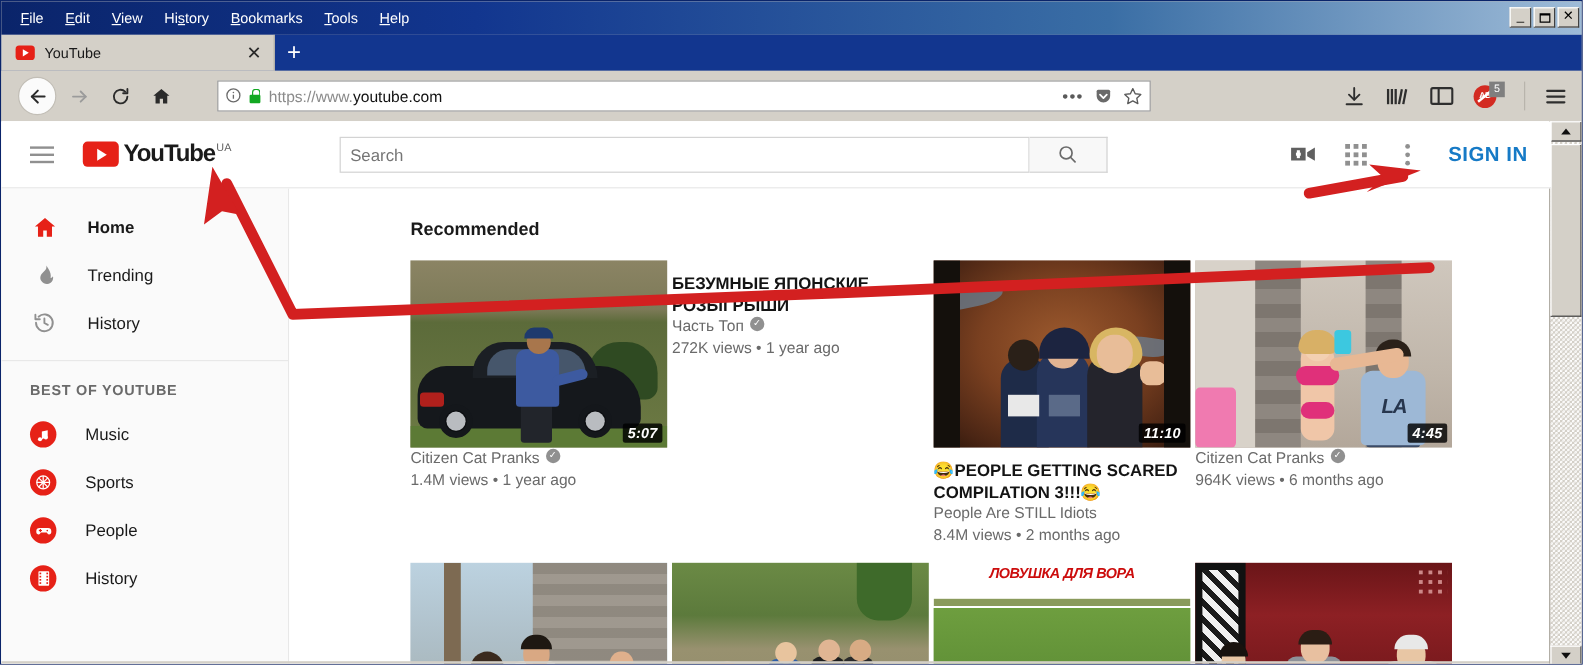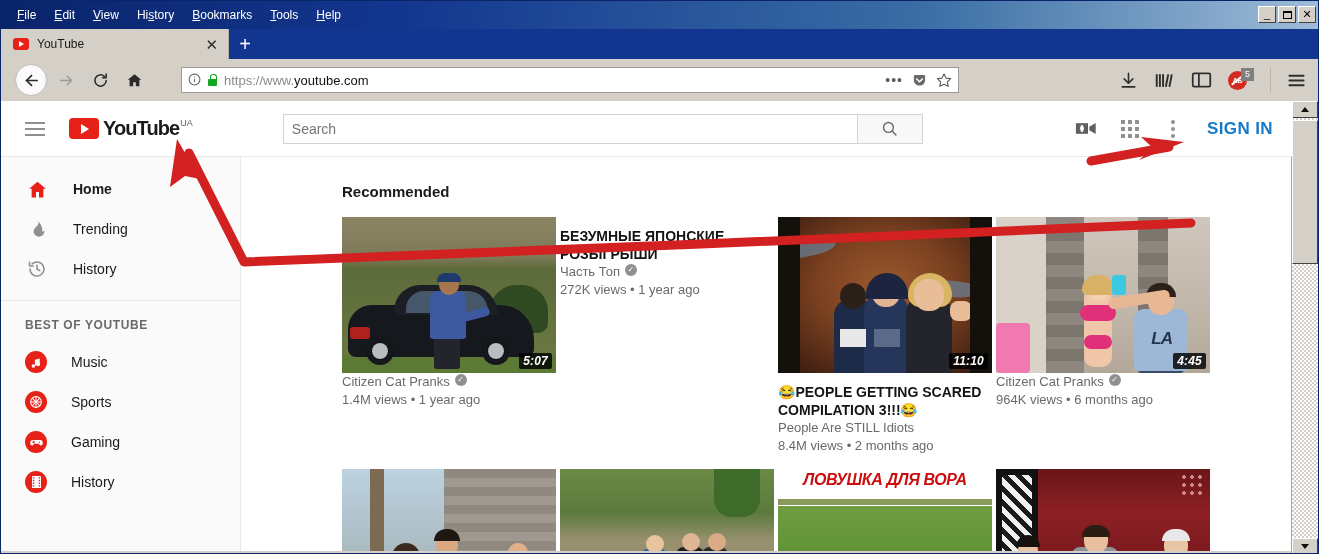--- a/index.html
+++ b/index.html
@@ -466,21 +466,21 @@
   .t6 .k2 { position:absolute; left:80px; bottom:42px; width:28px; height:34px; background:#2f5fa8; border-radius:8px;}
   .t6 .k2h { position:absolute; left:86px; bottom:72px; width:18px; height:18px; background:#e8c49e; border-radius:50%;}
   .t6 .k3 { position:absolute; left:116px; bottom:42px; width:28px; height:36px; background:#1e1e1e; border-radius:8px;}
   .t6 .k3h { position:absolute; left:122px; bottom:74px; width:18px; height:18px; background:#e0b593; border-radius:50%;}
   .t6 .k4 { position:absolute; left:142px; bottom:44px; width:26px; height:34px; background:#2a2a2a; border-radius:8px;}
   .t6 .k4h { position:absolute; left:148px; bottom:74px; width:18px; height:18px; background:#d8ab84; border-radius:50%;}
   .t6 .tree { position:absolute; right:14px; top:0; width:46px; height:48px; background:#3e6a2a; border-radius:0 0 18px 18px;}
   .t6 .bike { position:absolute; left:28px; bottom:6px; width:34px; height:16px; border:3px solid #c7c2b0; border-radius:4px;}
 
   .t7 { background: linear-gradient(to bottom, #ffffff 0%, #ffffff 24%, #6e9e3f 24%, #5f8f36 62%, #7a9a4a 100%); }
-  .t7 .tt { position:absolute; left:0; top:2px; width:100%; text-align:center; font-size:16px; font-weight:bold; color:#cc0d0d; letter-spacing:-0.4px; white-space:nowrap; }
+  .t7 .tt { position:absolute; left:0; top:2px; width:100%; text-align:center; font-size:12px; font-weight:bold; color:#cc0d0d; letter-spacing:-0.4px; white-space:nowrap; }
   .t7 .fence { position:absolute; left:0; top:30px; width:100%; height:6px; background:#8a9a5c; }
   .t7 .thief { position:absolute; left:52px; bottom:24px; width:44px; height:22px; background:#1e1e26; border-radius:10px; transform: rotate(-16deg); }
   .t7 .thiefh { position:absolute; left:46px; bottom:22px; width:17px; height:17px; background:#1e1e26; border-radius:50%; }
   .t7 .leg1 { position:absolute; left:84px; bottom:10px; width:22px; height:8px; background:#1e1e26; border-radius:4px; transform:rotate(24deg);}
   .t7 .bwheel { position:absolute; left:96px; bottom:12px; width:30px; height:30px; border:3px solid #cfcfcf; border-radius:50%; }
   .t7 .bwheel2 { position:absolute; left:72px; bottom:12px; width:26px; height:26px; border:3px solid #cfcfcf; border-radius:50%; }
   .t7 .ar1 { position:absolute; left:10px; bottom:2px; width:0;height:0; border-left:16px solid transparent; border-right:16px solid transparent; border-bottom:24px solid #e01b10; transform: rotate(42deg); }
   .t7 .ar1s { position:absolute; left:18px; bottom:0px; width:14px; height:22px; background:#e01b10; transform: rotate(42deg); }
   .t7 .ar2 { position:absolute; right:18px; bottom:14px; width:0;height:0; border-left:18px solid transparent; border-right:18px solid transparent; border-top:26px solid #e01b10; }
   .t7 .ar2s { position:absolute; right:30px; bottom:34px; width:15px; height:26px; background:#e01b10; }
@@ -776,21 +776,21 @@
         </div>
         <div class="side-item">
           <span class="cat-ico">
             <svg width="15" height="15" viewBox="0 0 24 24" fill="#fff">
                 <path d="M6.4 8h11.2a4.4 4.4 0 0 1 4.4 4.4v1.4a2.8 2.8 0 0 1-5.1 1.6l-1-1.4H8.1l-1 1.4A2.8 2.8 0 0 1 2 13.8v-1.4A4.4 4.4 0 0 1 6.4 8z"></path>
                 <rect x="5.4" y="10.6" width="4.2" height="1.5" fill="#e62117"></rect>
                 <rect x="6.7" y="9.3" width="1.5" height="4.2" fill="#e62117"></rect>
                 <circle cx="16.6" cy="11.4" r="1.1" fill="#e62117"></circle>
               </svg>
           </span>
-          <span class="side-label">Gaming</span>
+          <span class="side-label">People</span>
         </div>
         <div class="side-item">
           <span class="cat-ico">
             <svg width="13" height="14" viewBox="0 0 18 22" fill="#fff">
                 <rect x="2" y="1.5" width="14" height="19" rx="1"></rect>
                 <rect x="3.4" y="3.4" width="2.2" height="2.2" fill="#e62117"></rect>
                 <rect x="3.4" y="7.6" width="2.2" height="2.2" fill="#e62117"></rect>
                 <rect x="3.4" y="11.8" width="2.2" height="2.2" fill="#e62117"></rect>
                 <rect x="3.4" y="16" width="2.2" height="2.2" fill="#e62117"></rect>
                 <rect x="12.4" y="3.4" width="2.2" height="2.2" fill="#e62117"></rect>

